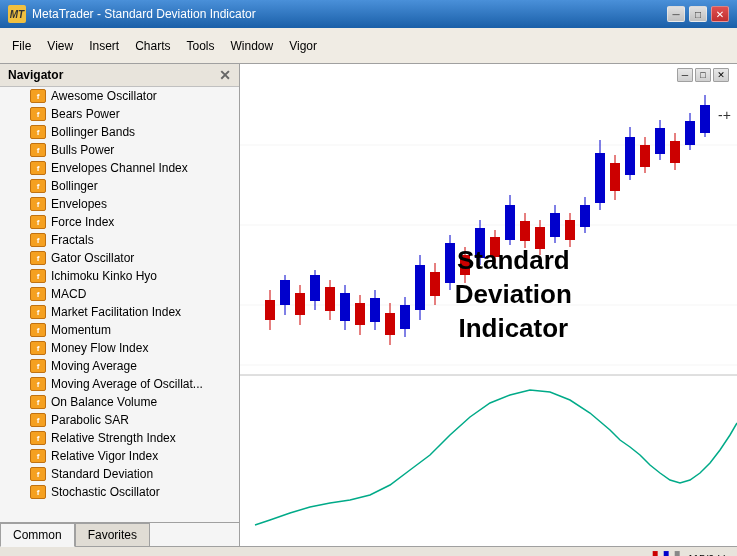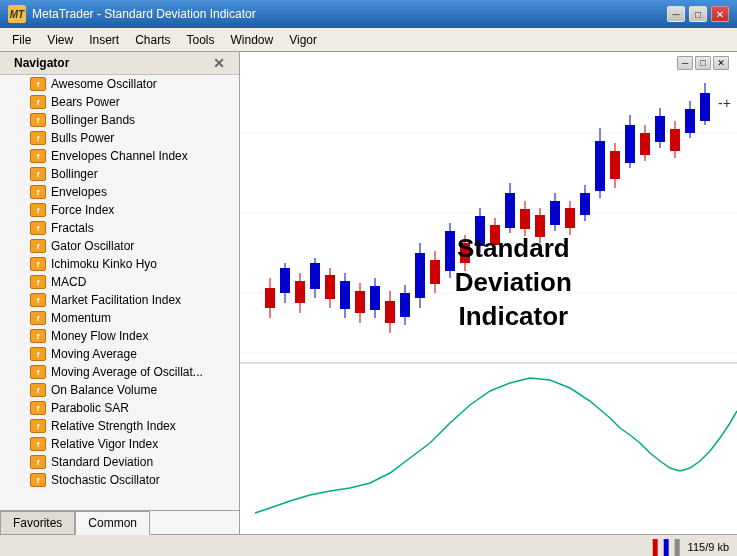--- a/index.html
+++ b/index.html
@@ -56,21 +56,21 @@
       justify-content: center;
       font-size: 10px;
       color: #333;
       cursor: pointer;
     }
     .tb-btn.close { background: linear-gradient(to bottom, #e05050, #c03030); color: white; }
 
     
     .menu-bar {
       background: #f0ece4;
-      height: 24px;
+      height: 36px;
       display: flex;
       align-items: center;
       padding: 0 4px;
       border-bottom: 1px solid #a0a0a0;
     }
     .menu-item {
       padding: 2px 8px;
       cursor: pointer;
       font-size: 12px;
       color: #000;
@@ -85,21 +85,21 @@
     
     .navigator {
       width: 240px;
       background: #f5f5f5;
       border-right: 1px solid #a0a0a0;
       display: flex;
       flex-direction: column;
     }
     .navigator-header {
       background: #e8e4dc;
-      padding: 3px 14px;
+      padding: 3px 8px;
       font-size: 12px;
       font-weight: bold;
       border-bottom: 1px solid #c0c0c0;
       display: flex;
       justify-content: space-between;
       align-items: center;
     }
     .nav-close {
       cursor: pointer;
       font-size: 14px;
@@ -351,22 +351,22 @@
         <div class="nav-item">
           <div class="nav-item-icon">f</div>
           <span>Standard Deviation</span>
         </div>
         <div class="nav-item">
           <div class="nav-item-icon">f</div>
           <span>Stochastic Oscillator</span>
         </div>
       </div>
     <div class="navigator-tabs">
+      <div class="nav-tab active">Common</div>
       <div class="nav-tab">Favorites</div>
-      <div class="nav-tab active">Common</div>
     </div>
   </div>
 
   <div class="chart-area">
     <div class="chart-controls">
       <div class="chart-ctrl-btn">─</div>
       <div class="chart-ctrl-btn">□</div>
       <div class="chart-ctrl-btn">✕</div>
     </div>
 

